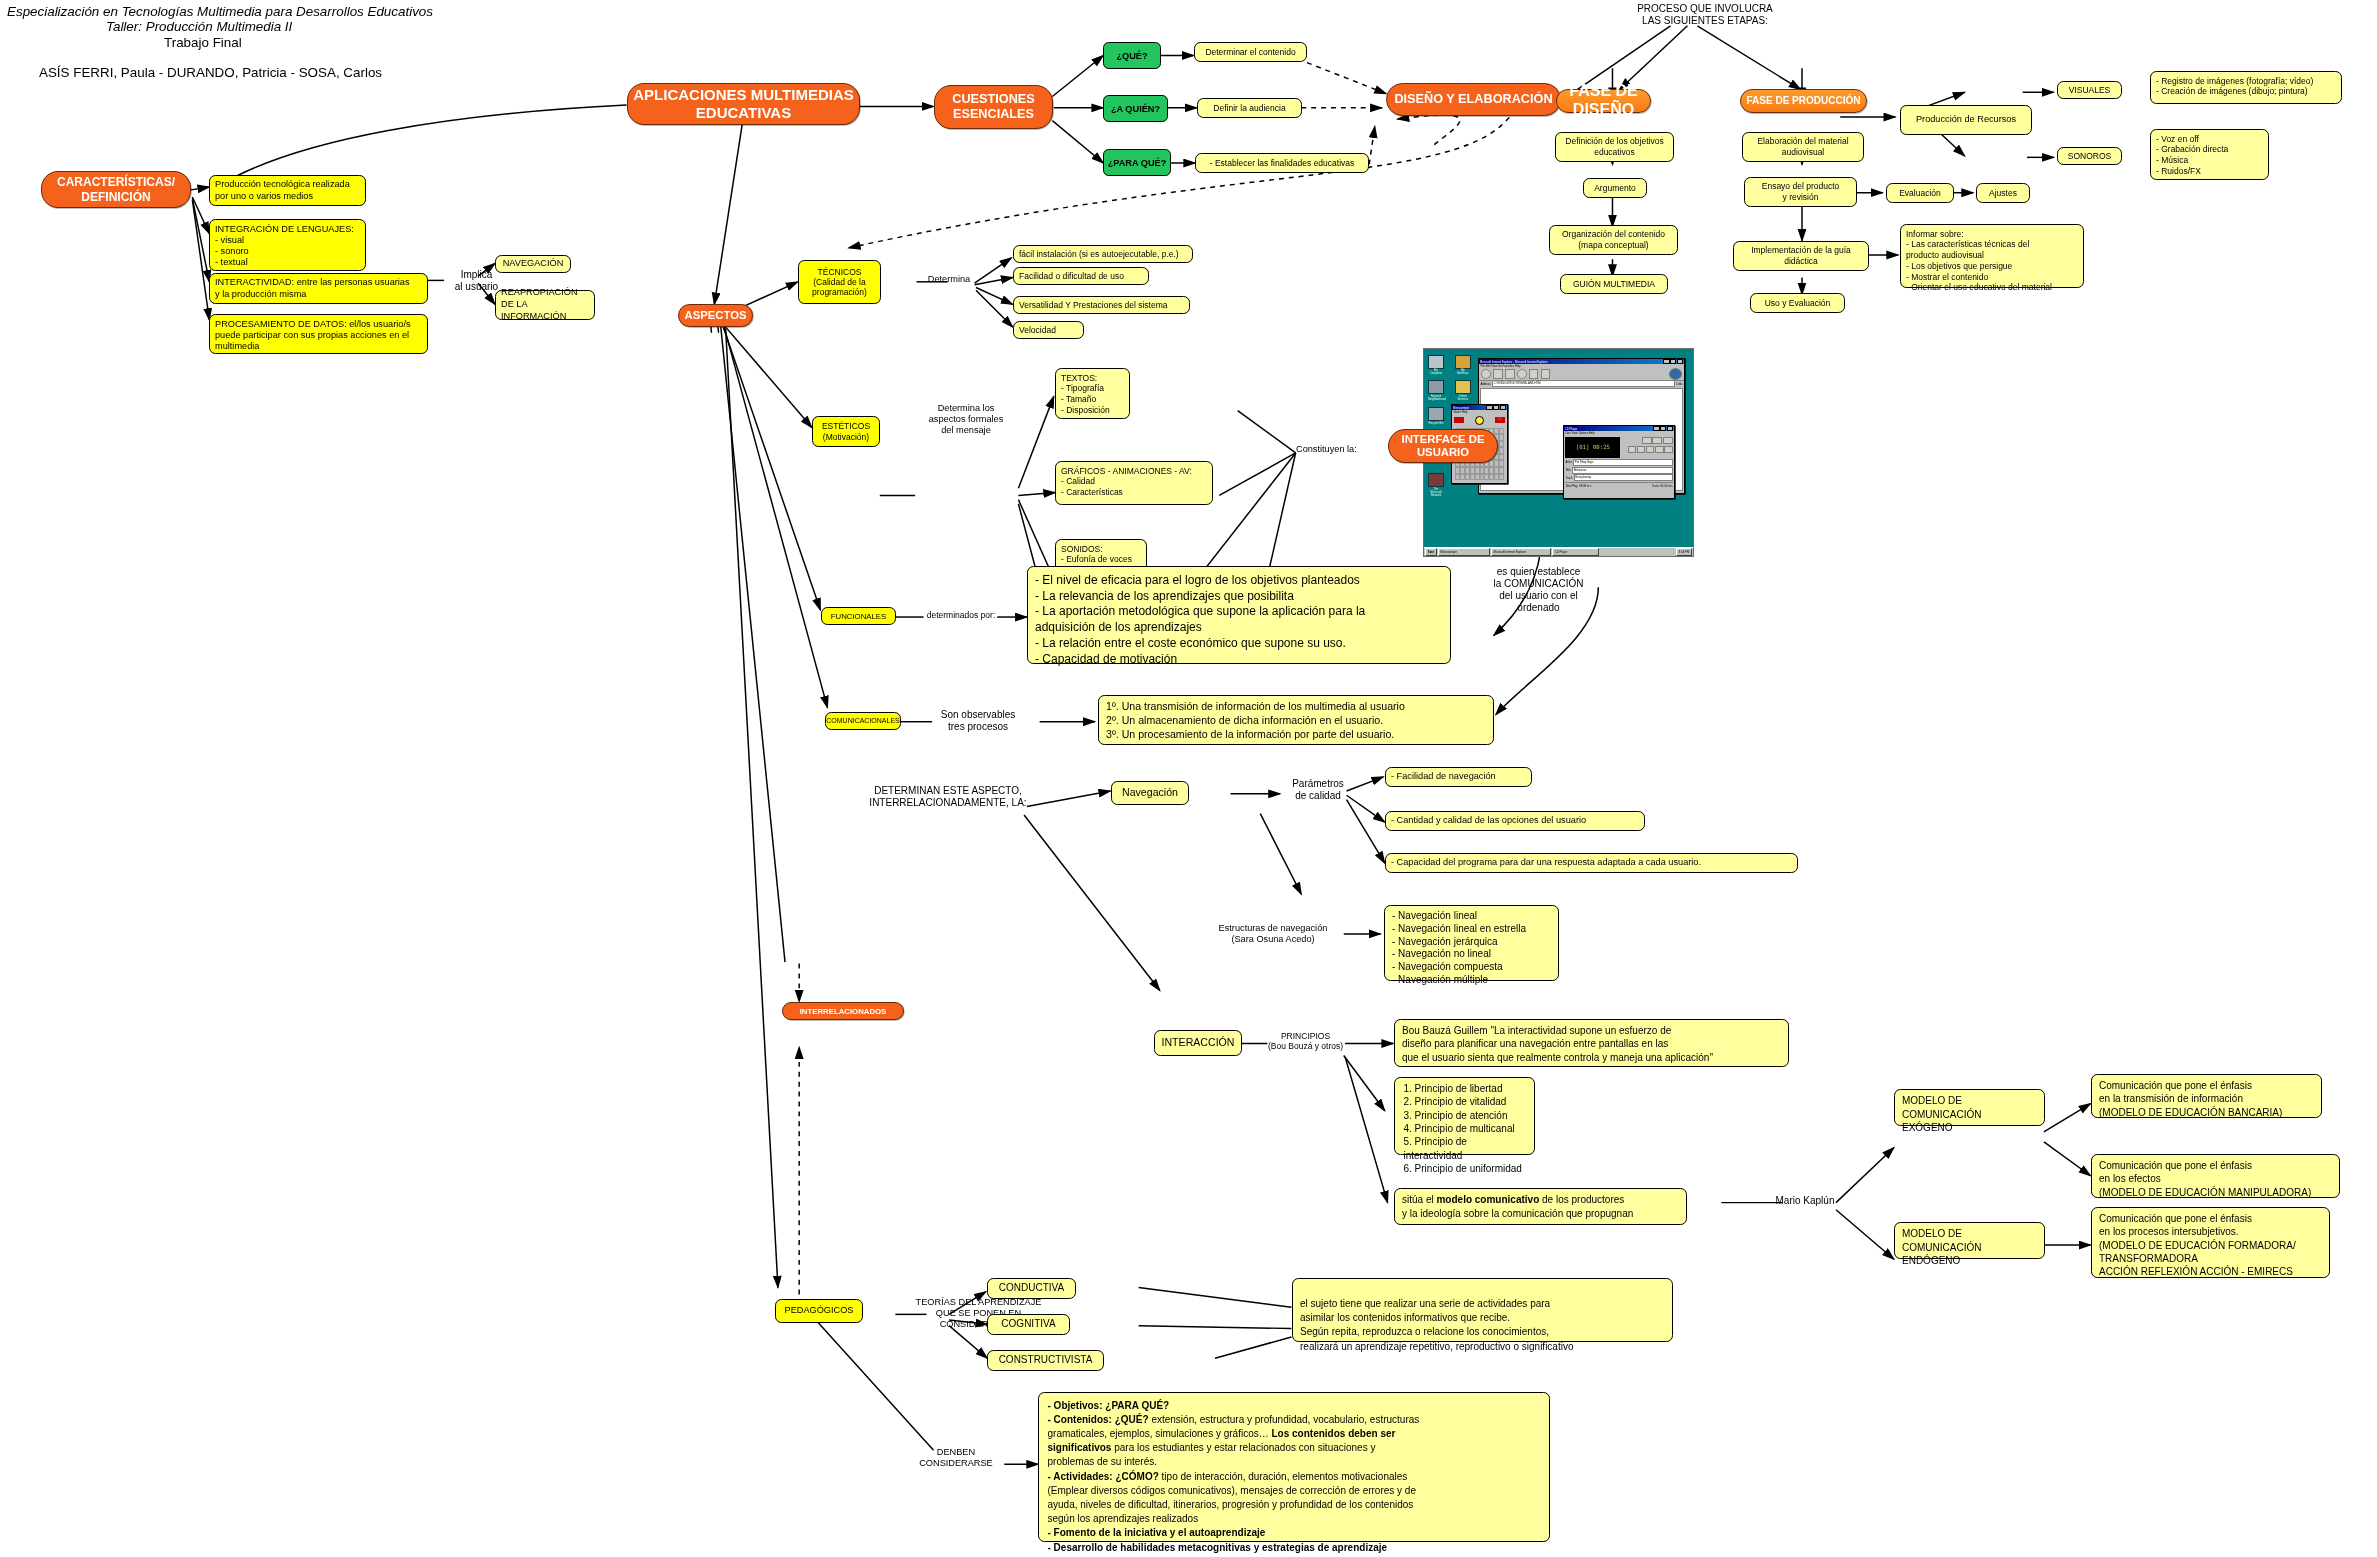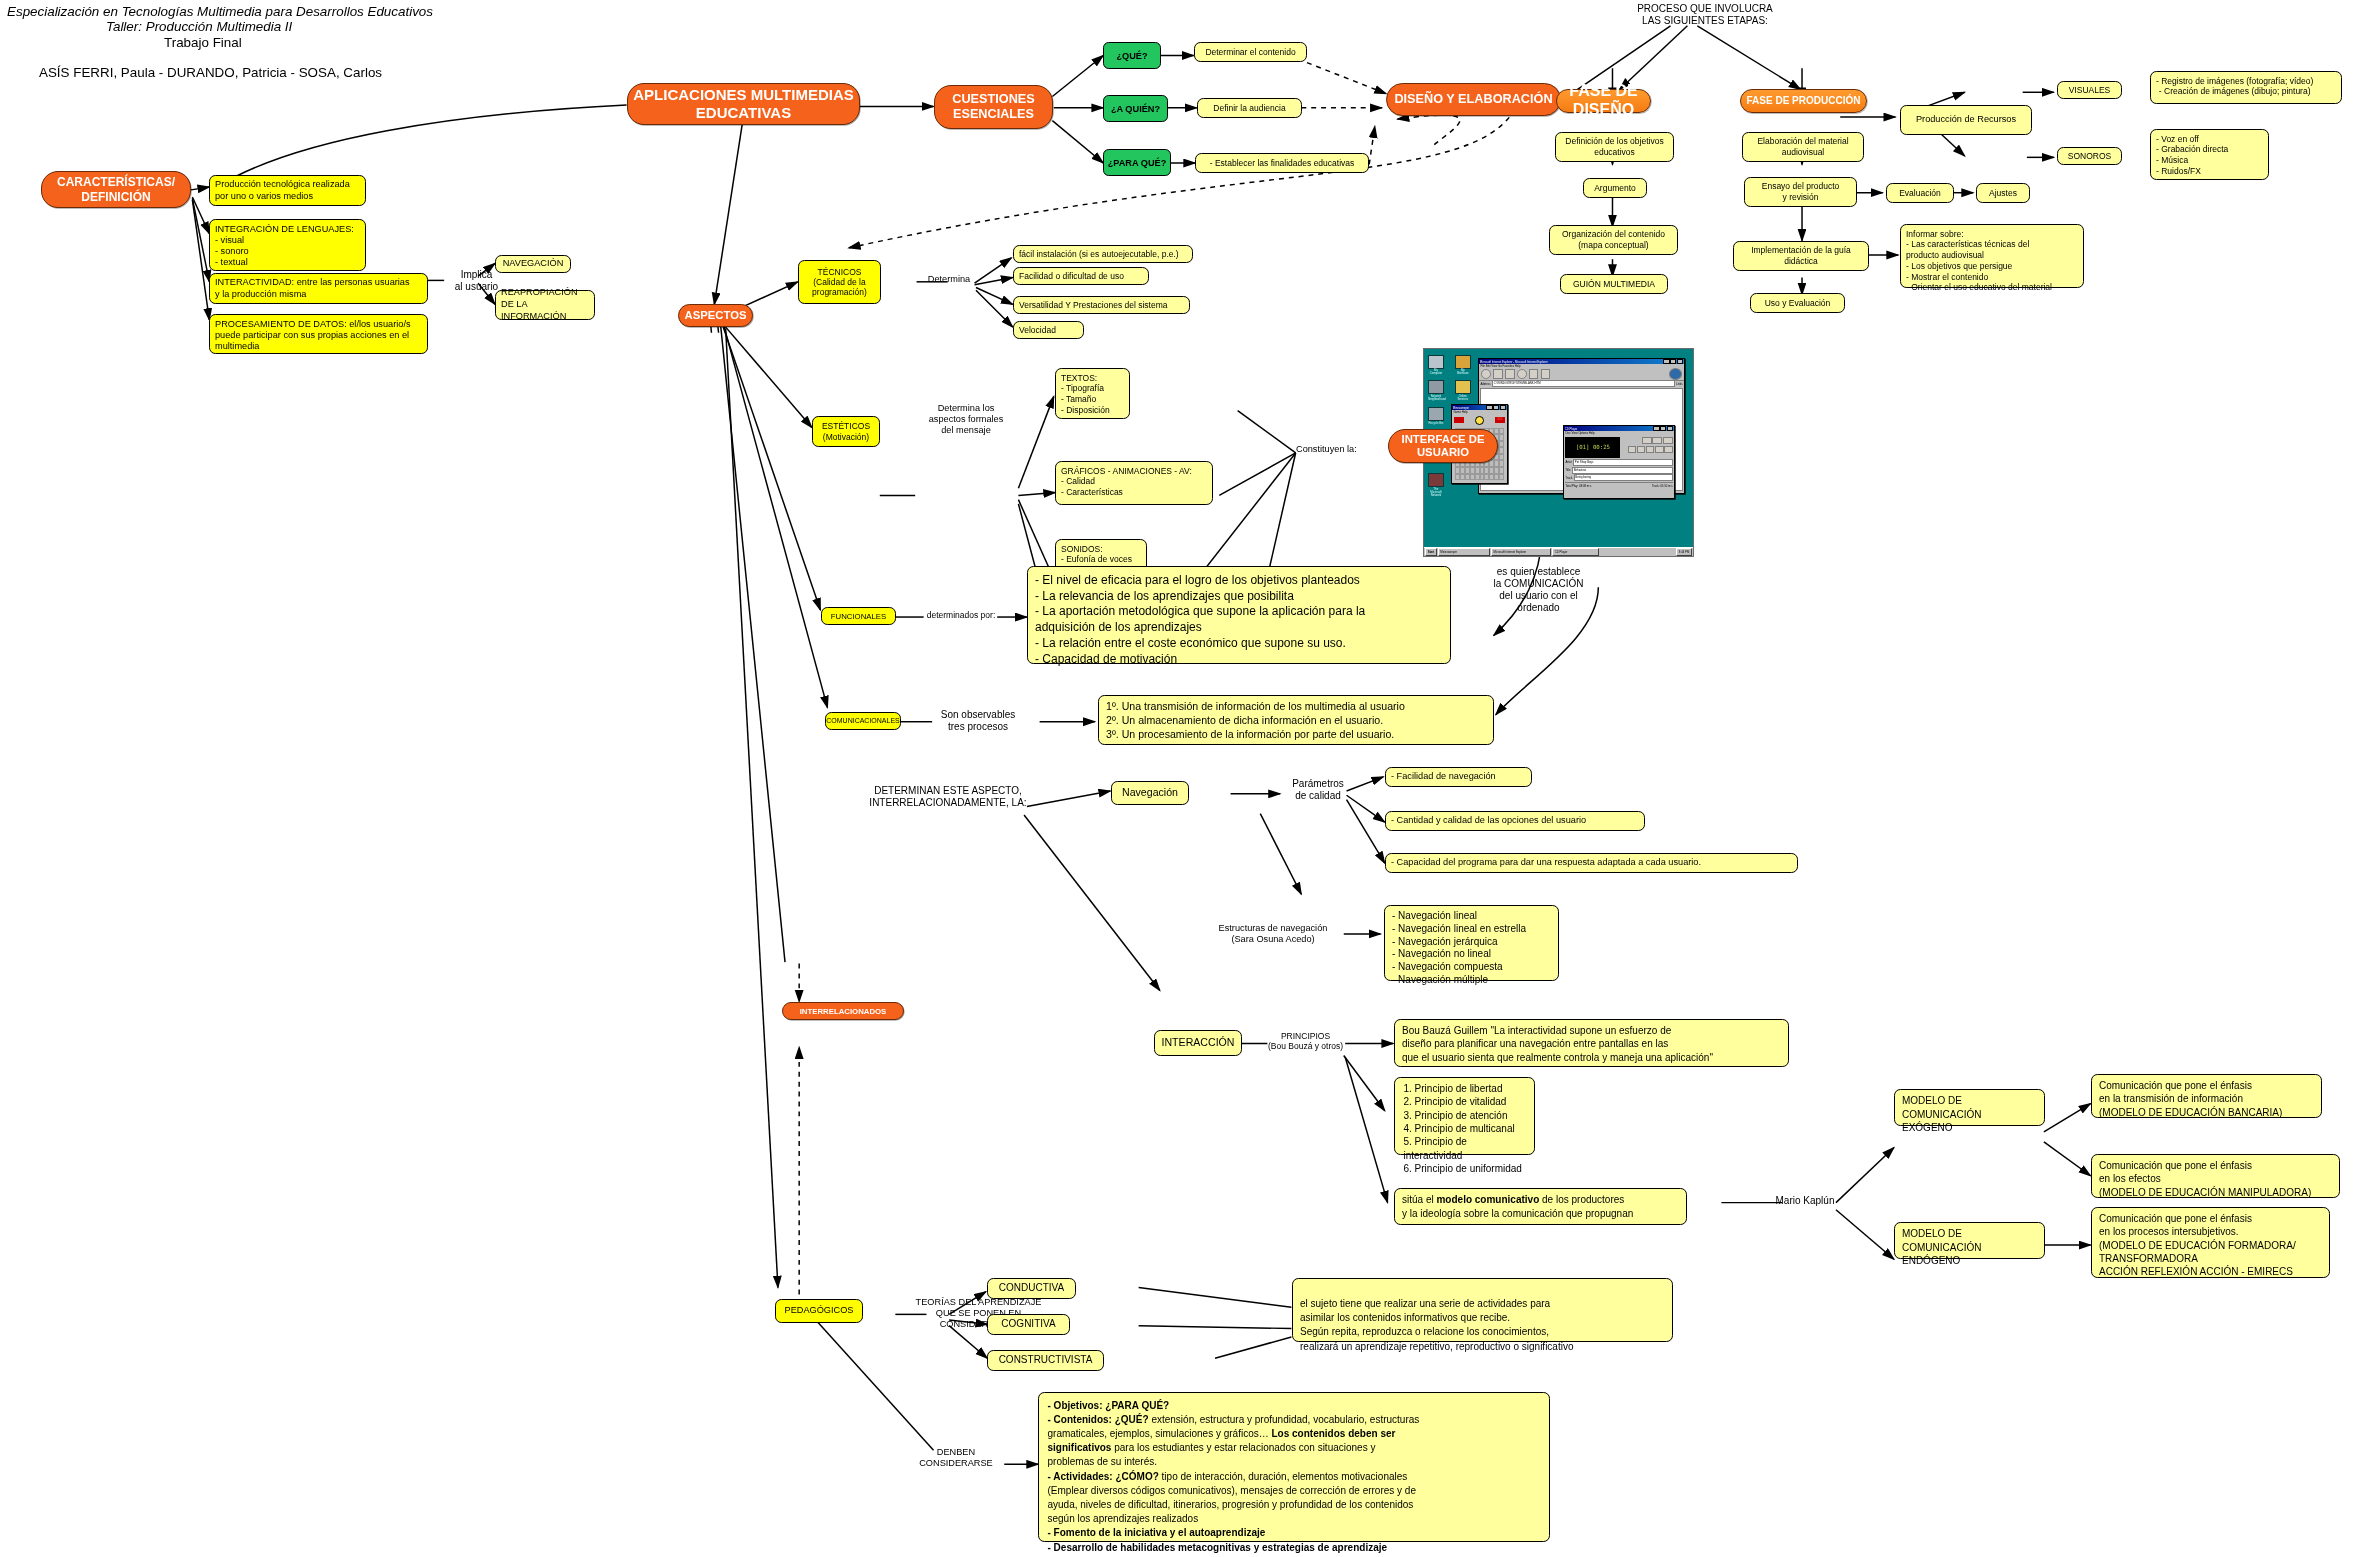--- a/index.html
+++ b/index.html
@@ -306,21 +306,21 @@
   <div class="node lyellow ctr" style="left:1742px;top:132px;width:122px;height:30px;font-size:8.5px;white-space:pre-line;">Elaboración del material
 audiovisual</div>
   <div class="node lyellow ctr" style="left:1744px;top:177px;width:113px;height:30px;font-size:8.5px;white-space:pre-line;">Ensayo del producto
 y revisión</div>
   <div class="node lyellow ctr" style="left:1733px;top:241px;width:136px;height:30px;font-size:8.5px;white-space:pre-line;">Implementación de la guía
 didáctica</div>
   <div class="node lyellow ctr" style="left:1750px;top:293px;width:95px;height:20px;font-size:8.5px;">Uso y Evaluación</div>
 
   <div class="node lyellow ctr" style="left:1900px;top:105px;width:132px;height:30px;font-size:9.2px;">Producción de Recursos</div>
   <div class="node lyellow ctr" style="left:2057px;top:81px;width:65px;height:18.4px;font-size:8.5px;">VISUALES</div>
-  <div class="node lyellow topal" style="left:2150px;top:71px;width:192px;height:33px;font-size:8.5px;white-space:pre-line;padding-top:3.5px;text-align:center;">- Registro de imágenes (fotografía; vídeo)
+  <div class="node lyellow topal" style="left:2150px;top:71px;width:192px;height:33px;font-size:8.5px;white-space:pre-line;padding-top:3.5px;">- Registro de imágenes (fotografía; vídeo)
 - Creación de imágenes (dibujo; pintura)</div>
   <div class="node lyellow ctr" style="left:2057px;top:147px;width:65px;height:18.4px;font-size:8.5px;">SONOROS</div>
   <div class="node lyellow topal" style="left:2150px;top:129px;width:119px;height:51px;font-size:8.5px;white-space:pre-line;padding-top:3.5px;">- Voz en off
 - Grabación directa
 - Música
 - Ruidos/FX</div>
 
   <div class="node lyellow ctr" style="left:1886px;top:183px;width:68px;height:20px;font-size:8.5px;">Evaluación</div>
   <div class="node lyellow ctr" style="left:1976px;top:183px;width:54px;height:20px;font-size:8.5px;">Ajustes</div>
 

